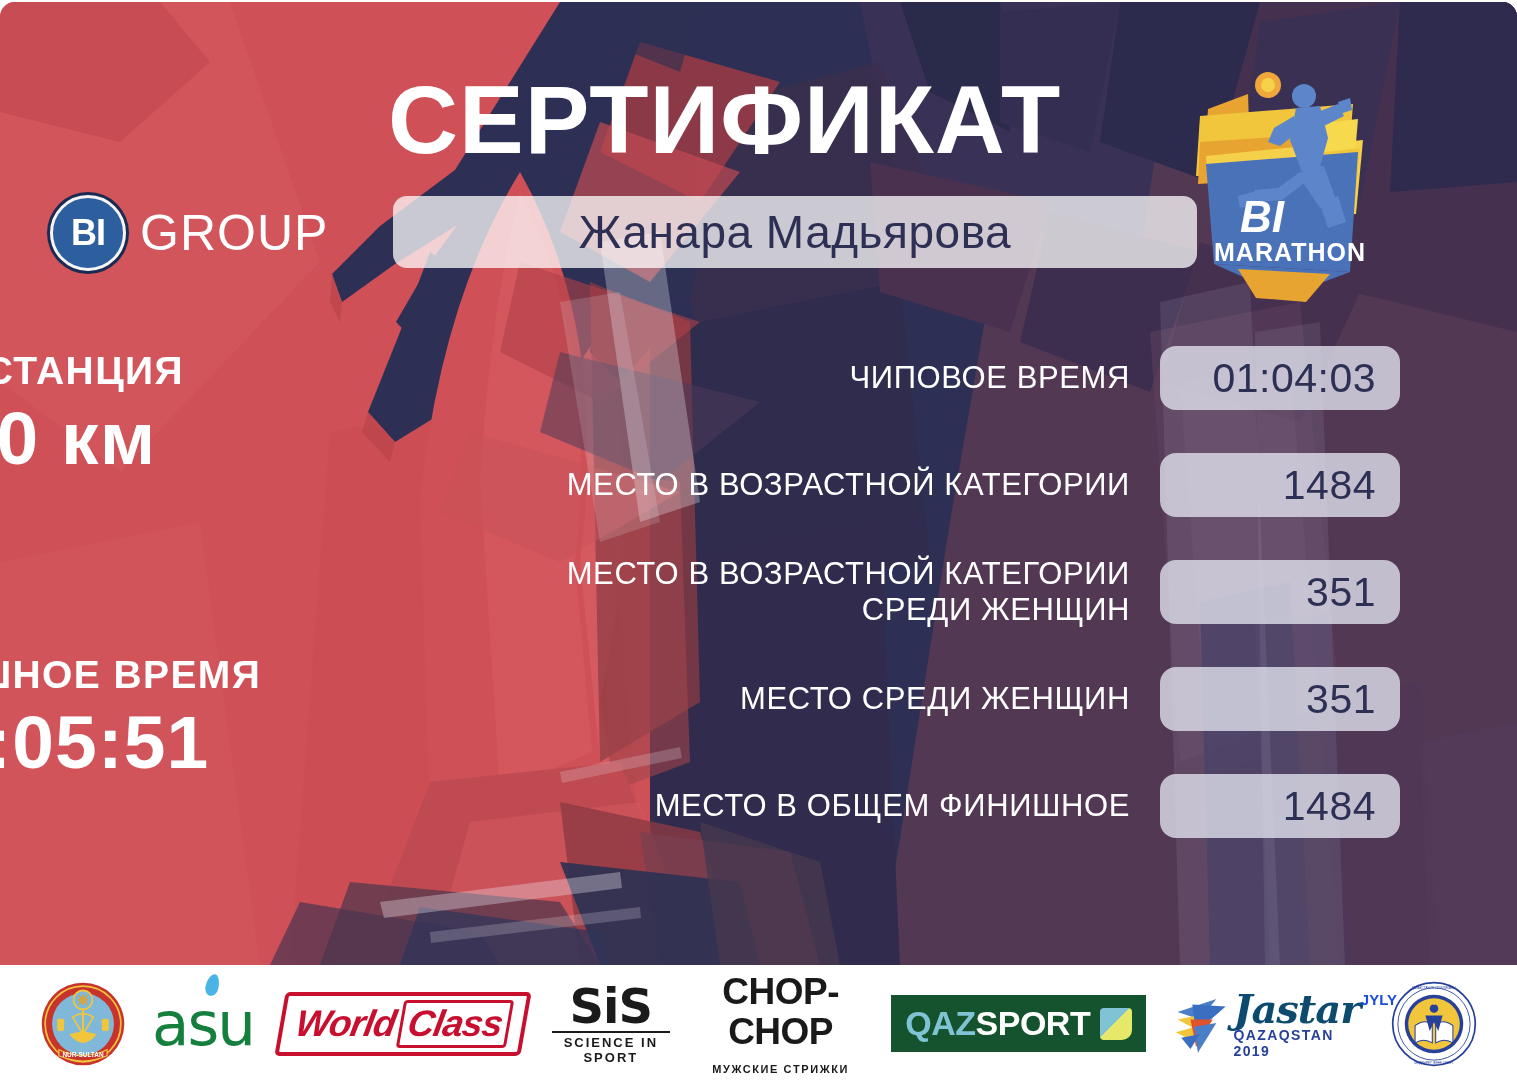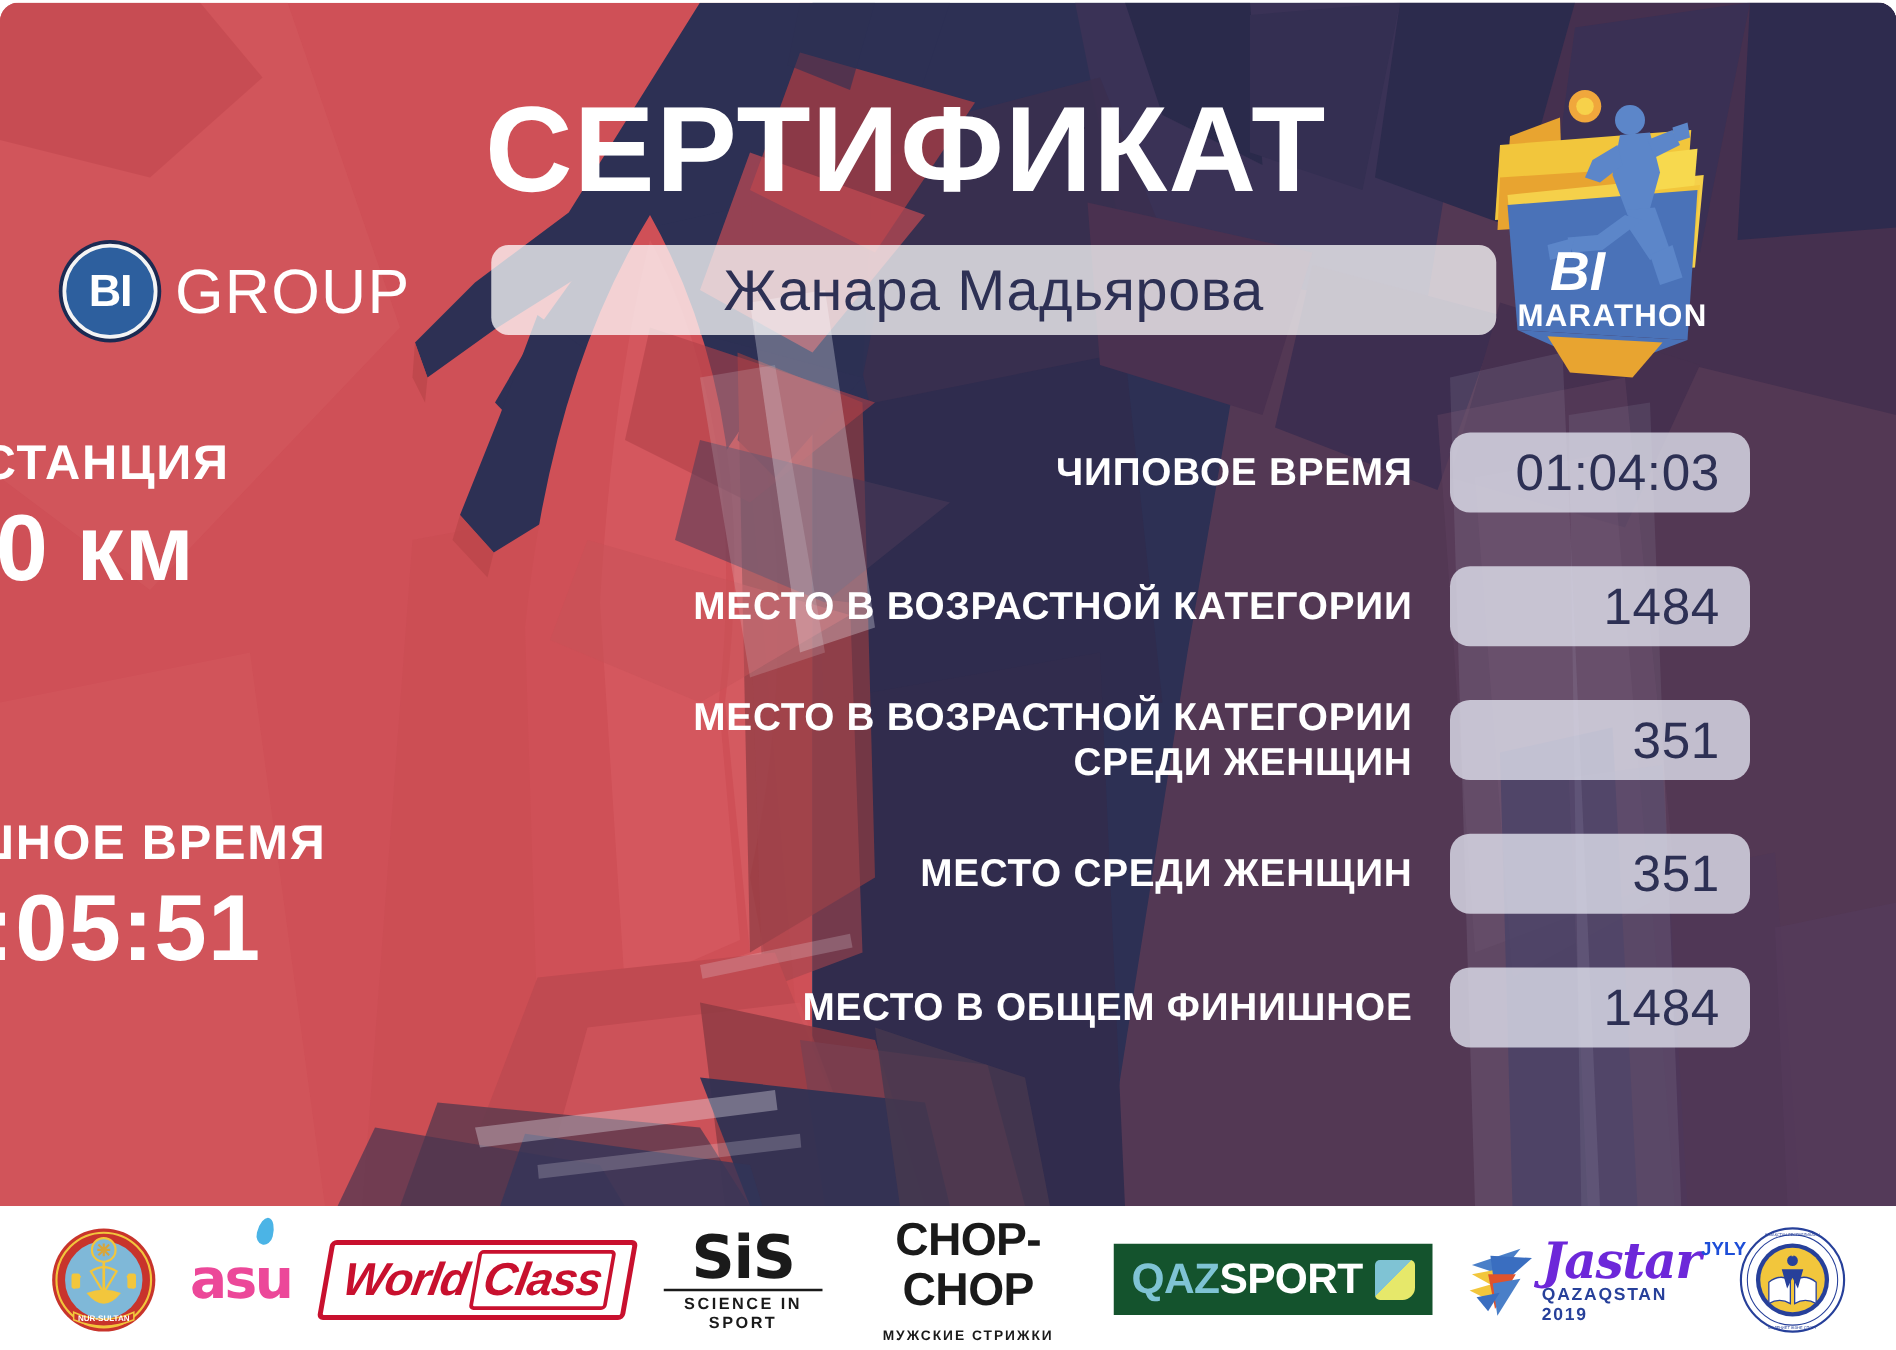--- a/index.html
+++ b/index.html
@@ -79,21 +79,21 @@
   #stat-finish   { left:-225px; top:650px; }
 
   
   .right-table { position:absolute; left:520px; top:340px; width:880px; }
   .stat-row {
     position:absolute; left:0; width:880px; height:72px;
     display:flex; align-items:center;
   }
   .stat-row .row-label {
     flex:1; text-align:right; padding-right:30px;
-    color:#ffffff; font-weight:bold; font-size:31px;
+    color:#ffffff; font-weight:normal; font-size:31px;
     letter-spacing:0.6px; line-height:36px;
   }
   .stat-row .row-pill {
     width:240px; height:64px; flex:none;
     background:rgba(222,224,236,0.80);
     border-radius:16px;
     display:flex; align-items:center; justify-content:flex-end;
     padding-right:24px;
     color:#2d3054; font-size:41px; font-weight:400;
     letter-spacing:0.5px;
@@ -108,21 +108,21 @@
   #sponsor-bar {
     position:absolute; left:0; top:963px;
     width:1517px; height:117px; background:#ffffff;
     display:flex; align-items:center; justify-content:center;
     gap:26px; padding:0 40px;
   }
   .sponsor { display:flex; align-items:center; justify-content:center; height:92px; }
 
   
   .asu-wrap { position:relative; }
-  .asu-text { color:#ec4899; font-size:44px; font-weight:bold; letter-spacing:-2px; font-family:"DejaVu Sans", sans-serif; }
+  .asu-text { color:#15803d; font-size:61px; font-weight:normal; letter-spacing:-2px; font-family:"DejaVu Sans", sans-serif; }
   .asu-drop { position:absolute; left:54px; top:-4px; width:13px; height:22px;
               background:#4bb4e6; border-radius:50% 50% 50% 50% / 62% 62% 38% 38%;
               transform:rotate(14deg); }
 
   
   .wc {
     border:4px solid #c8102e; border-radius:5px;
     padding:4px 12px; transform:skewX(-10deg);
     background:#ffffff;
   }
@@ -147,21 +147,21 @@
     background:#14532d; padding:9px 14px; display:flex; align-items:center; gap:10px;
   }
   .qaz-q { color:#7fc3d4; font-size:34px; font-weight:bold; letter-spacing:-0.5px; }
   .qaz-s { color:#ffffff; font-size:34px; font-weight:bold; letter-spacing:-0.5px; }
   .qaz-mark { width:32px; height:32px; border-radius:4px 4px 10px 4px;
               background:linear-gradient(135deg,#7fc3d4 0%,#7fc3d4 46%,#e6e86a 46%,#e6e86a 100%); }
 
   
   .jastar { display:flex; align-items:center; gap:4px; }
   .jastar-txt { position:relative; }
-  .jastar-name { color:#6d28d9; font-size:40px; font-style:italic; font-weight:bold;
+  .jastar-name { color:#0c4a6e; font-size:40px; font-style:italic; font-weight:bold;
                  font-family:"DejaVu Serif", serif; letter-spacing:-1px; line-height:40px; }
   .jastar-jyly { position:absolute; right:-32px; top:2px; color:#1d4ed8; font-size:15px; font-weight:bold; }
   .jastar-sub { color:#27409a; font-size:14px; font-weight:bold; letter-spacing:1.4px; margin-top:-2px; }
 
   .round-emblem { width:86px; height:86px; }
 </style>
 </head>
 <body>
 
 <div id="certificate">

